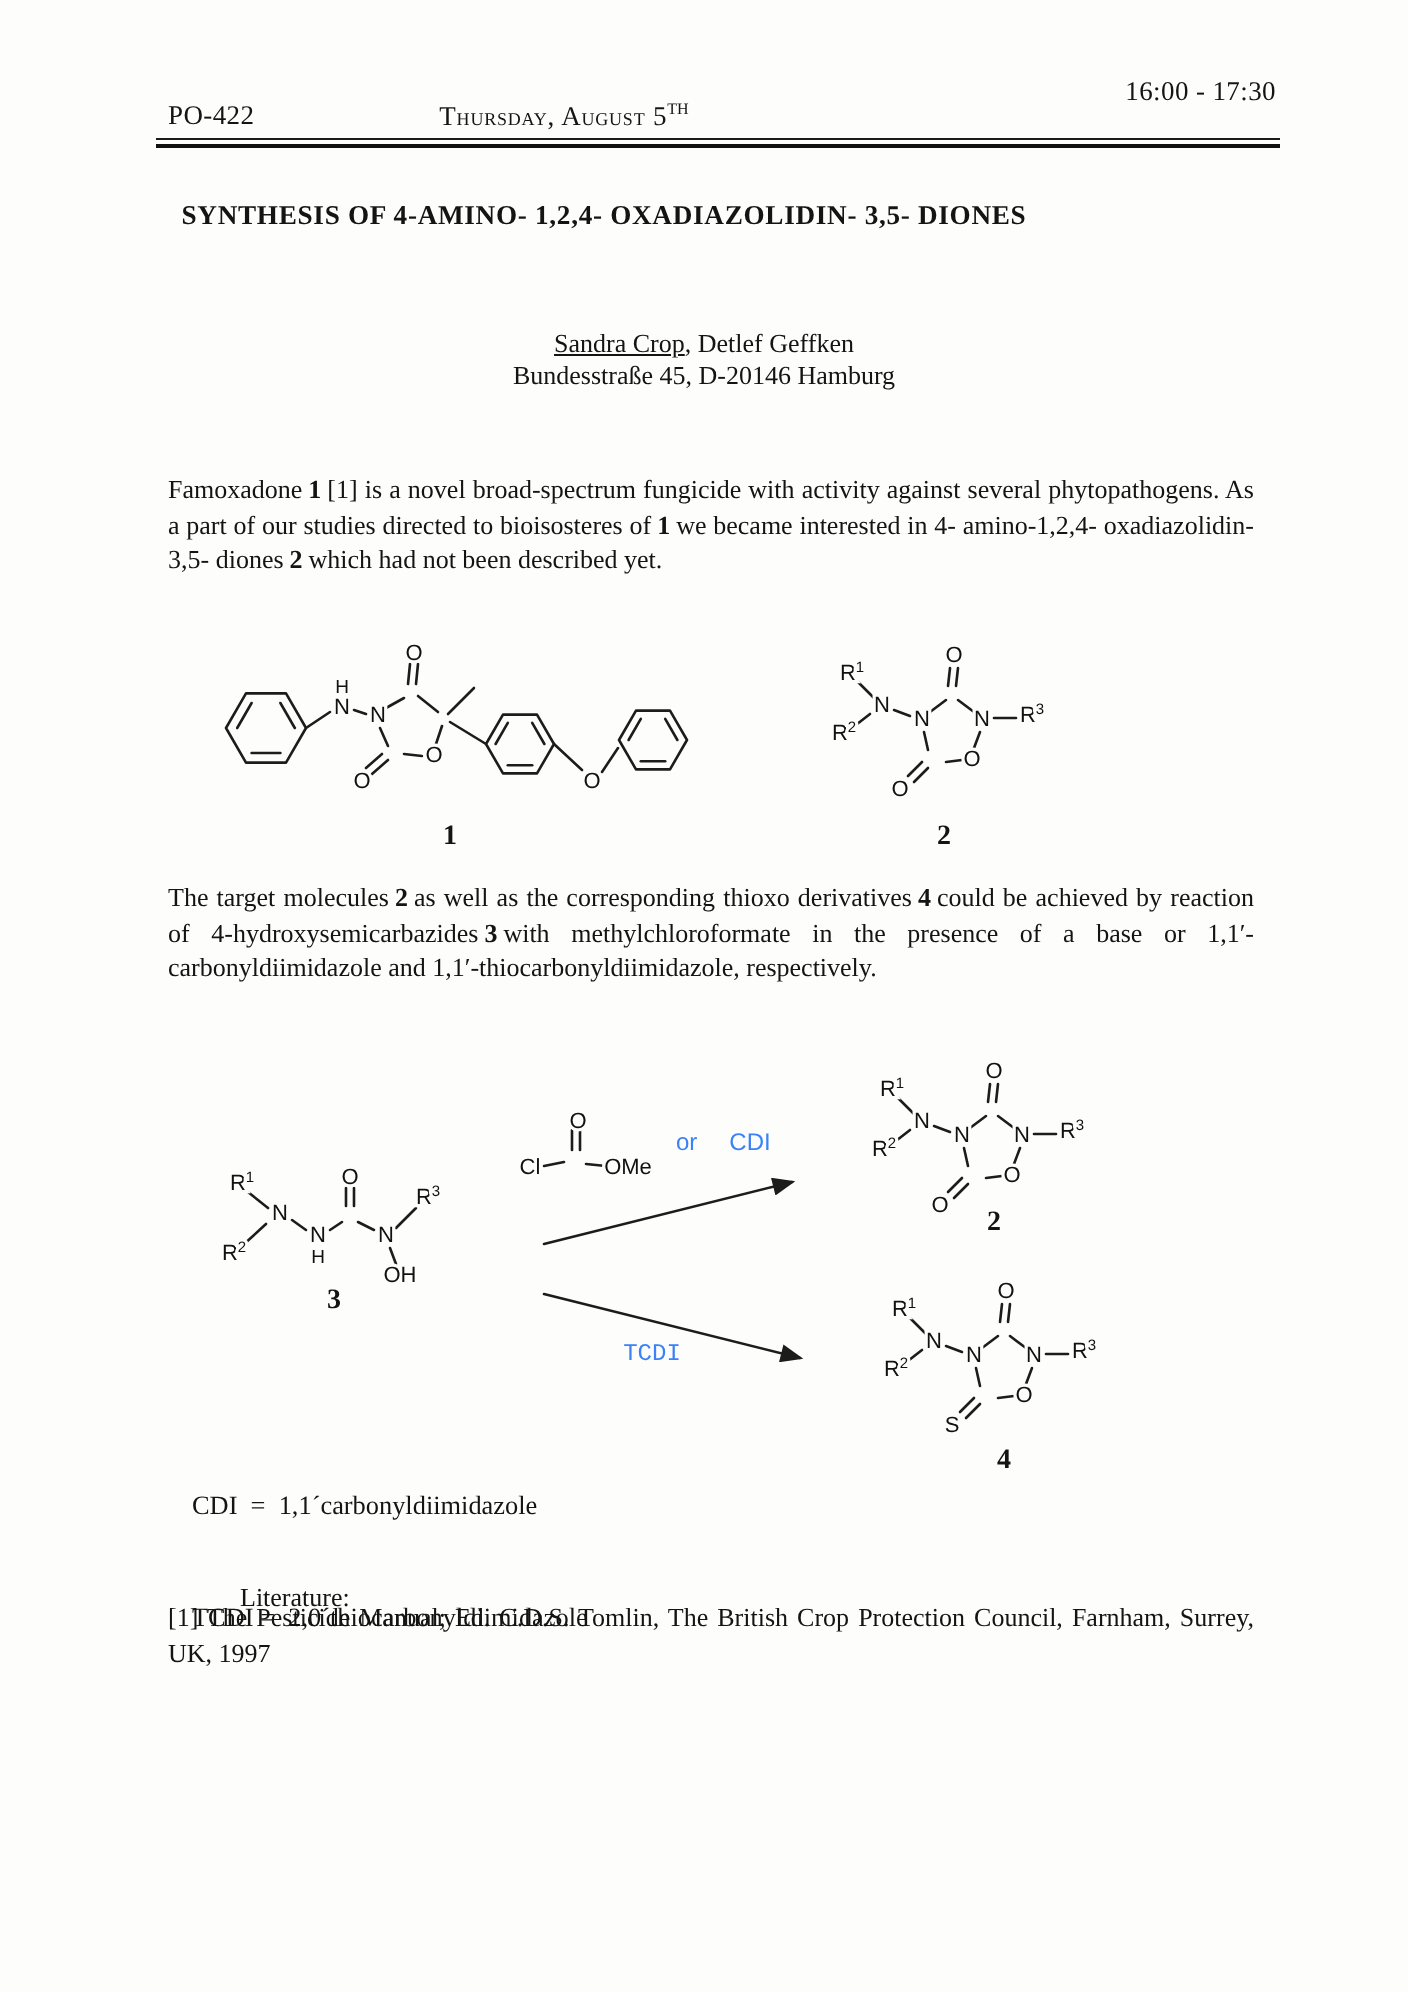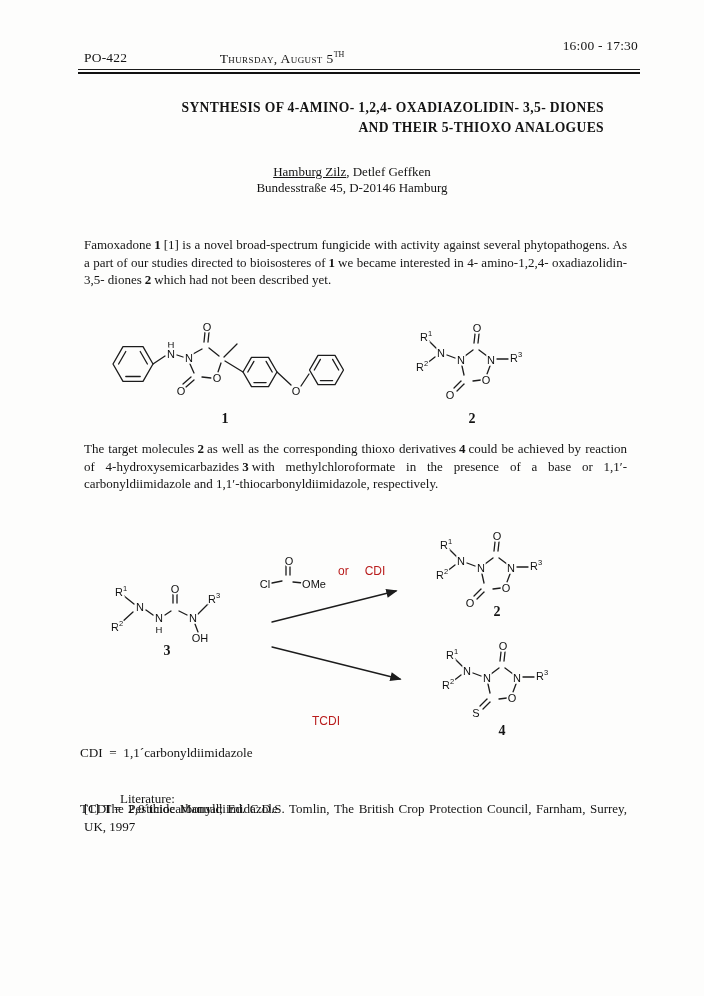--- a/index.html
+++ b/index.html
@@ -7,28 +7,28 @@
     position:relative;width:704px;height:996px;background:#fdfdfc;
     margin:0 auto;outline:1px solid #c9c9c9;overflow:hidden;
     font-family:"Liberation Serif", serif;color:#141414;
     -webkit-font-smoothing:antialiased;
   }
   .abs{position:absolute;}
   .hdr-text{font-size:13.5px;letter-spacing:.2px;}
   .smallcaps{font-variant:small-caps;letter-spacing:.4px;}
   .hdr-sup{font-size:8px;vertical-align:super;letter-spacing:0;}
   .rule{height:2px;border-top:1.3px solid #1b1b1b;border-bottom:2.6px solid #111;}
-  .title{width:604px;text-align:right;font-weight:bold;font-size:13.6px;line-height:20px;letter-spacing:.35px;}
+  .title{width:604px;text-align:center;font-weight:bold;font-size:13.6px;line-height:20px;letter-spacing:.35px;}
   .authors{width:704px;text-align:center;font-size:13px;line-height:16px;}
   .uname{text-decoration:underline;}
   .para{width:543px;font-size:13px;line-height:17.6px;text-align:justify;}
   .bnum{font-weight:bold;margin:0 3px;}
   .cnum{font-weight:bold;font-size:14px;width:22px;text-align:center;}
   .defs{font-size:13.2px;line-height:18.5px;white-space:pre;}
-  .schemetxt{font-size:12px;font-family:"Liberation Sans", sans-serif;color:#b91c1c;}
+  .schemetxt{font-size:12px;font-family:"Liberation Sans", sans-serif;color:#3b82f6;}
   svg{overflow:visible;display:block;}
   .bond{stroke:#1c1c1c;stroke-width:1.3;stroke-linecap:round;fill:none;}
   .ringline{stroke:#1c1c1c;stroke-width:1.3;fill:none;stroke-linejoin:round;}
   .atom{font-family:"Liberation Sans", sans-serif;font-size:11px;fill:#111;
         stroke:#fdfdfc;stroke-width:3.2;paint-order:stroke;text-anchor:middle;dominant-baseline:central;}
   .atom-sm{font-size:9.5px;}
   .sup{font-size:7.5px;}
   .ah{fill:#1c1c1c;}
 </style>
 </head>
@@ -36,25 +36,24 @@
 
 <div class="page">
 
   <div class="abs hdr-text" style="left:84px;top:50px;">PO-422</div>
   <div class="abs hdr-text" style="left:0;top:50px;width:564px;text-align:center;"><span class="smallcaps">Thursday, August 5</span><span class="hdr-sup">TH</span></div>
   <div class="abs hdr-text" style="top:38px;right:66px;">16:00 - 17:30</div>
   <div class="abs rule" style="left:78px;top:69px;width:562px;"></div>
 
   <div class="abs title" style="top:98px;">
     <div>SYNTHESIS OF 4-AMINO- 1,2,4- OXADIAZOLIDIN- 3,5- DIONES</div>
-    <div>AND THEIR 5-THIOXO ANALOGUES</div>
   </div>
 
   <div class="abs authors" style="top:164px;">
-    <div><span class="uname">Hamburg Zilz</span><span>, </span><span>Detlef Geffken</span></div>
+    <div><span class="uname">Sandra Crop</span><span>, </span><span>Detlef Geffken</span></div>
     <div>Bundesstraße 45, D-20146 Hamburg</div>
   </div>
 
   <p class="abs para" style="left:84px;top:236px;margin:0;"><span>Famoxadone</span><span class="bnum">1</span><span>[1]  is a novel broad-spectrum fungicide with activity against several phytopathogens. As a part of our studies directed to bioisosteres of</span><span class="bnum">1</span><span>we became interested in 4- amino-1,2,4- oxadiazolidin- 3,5- diones</span><span class="bnum">2</span><span>which had not been described yet.</span></p>
 
   <svg class="abs" style="left:105px;top:318px;" width="270" height="112" viewBox="0 0 270 112">
     <g>
       <polygon class="ringline" points="48,46 38,28.7 18,28.7 8,46 18,63.3 38,63.3"></polygon>
       <line class="bond" x1="42.4" y1="46" x2="35.2" y2="33.5"></line>
       <line class="bond" x1="20.8" y1="33.5" x2="13.6" y2="46"></line>
@@ -168,21 +167,21 @@
 
   <svg class="abs" style="left:258px;top:578px;" width="170" height="120" viewBox="0 0 170 120">
     <defs>
       <marker id="ah" viewBox="0 0 10 8" refX="8.5" refY="4" markerWidth="9" markerHeight="7" orient="auto">
         <path class="ah" d="M0,0 L10,4 L0,8 Z"></path>
       </marker>
     </defs>
     <line class="bond" x1="14" y1="44" x2="138" y2="13" marker-end="url(#ah)"></line>
     <line class="bond" x1="14" y1="69" x2="142" y2="101" marker-end="url(#ah)"></line>
   </svg>
-  <div class="abs schemetxt" style="left:302px;top:714px;width:48px;text-align:center;">TCDI</div>
+  <div class="abs schemetxt" style="left:302px;top:670px;width:48px;text-align:center;font-family:Liberation Mono, monospace;">TCDI</div>
 
   <svg class="abs" style="left:432px;top:530px;" width="130" height="110" viewBox="0 0 130 110">
     <g>
       <line class="bond" x1="17" y1="19" x2="25" y2="27"></line>
       <line class="bond" x1="14" y1="42" x2="23" y2="35"></line>
       <line class="bond" x1="35" y1="33" x2="43" y2="36"></line>
       <line class="bond" x1="53" y1="34" x2="61" y2="28"></line>
       <line class="bond" x1="62" y1="21" x2="63" y2="12"></line>
       <line class="bond" x1="66" y1="21" x2="67" y2="12"></line>
       <line class="bond" x1="67" y1="28" x2="75" y2="34"></line>
@@ -226,21 +225,21 @@
     <text class="atom" x="10" y="45"><tspan>R</tspan><tspan class="sup" dy="-4">2</tspan></text>
     <text class="atom" x="49" y="38">N</text>
     <text class="atom" x="65" y="6">O</text>
     <text class="atom" x="79" y="38">N</text>
     <text class="atom" x="104" y="36"><tspan>R</tspan><tspan class="sup" dy="-4">3</tspan></text>
     <text class="atom" x="74" y="58">O</text>
     <text class="atom" x="38" y="73">S</text>
   </svg>
   <div class="abs cnum" style="left:491px;top:723px;">4</div>
 
-  <div class="abs defs" style="left:80px;top:707px;">
+  <div class="abs defs" style="left:96px;top:707px;">
     <div>CDI  =  1,1´carbonyldiimidazole</div>
     <div>TCDI =  2,0´thiocarbonyldiimidazole</div>
   </div>
 
   <div class="abs" style="left:84px;top:791px;font-size:13px;margin-left:36px;">Literature:</div>
   <p class="abs para" style="left:84px;top:800px;margin:0;">[1] The Pesticide Manual; Ed. C.D.S. Tomlin, The British Crop Protection Council, Farnham, Surrey, UK, 1997</p>
 
 </div>
 
 </body></html>

